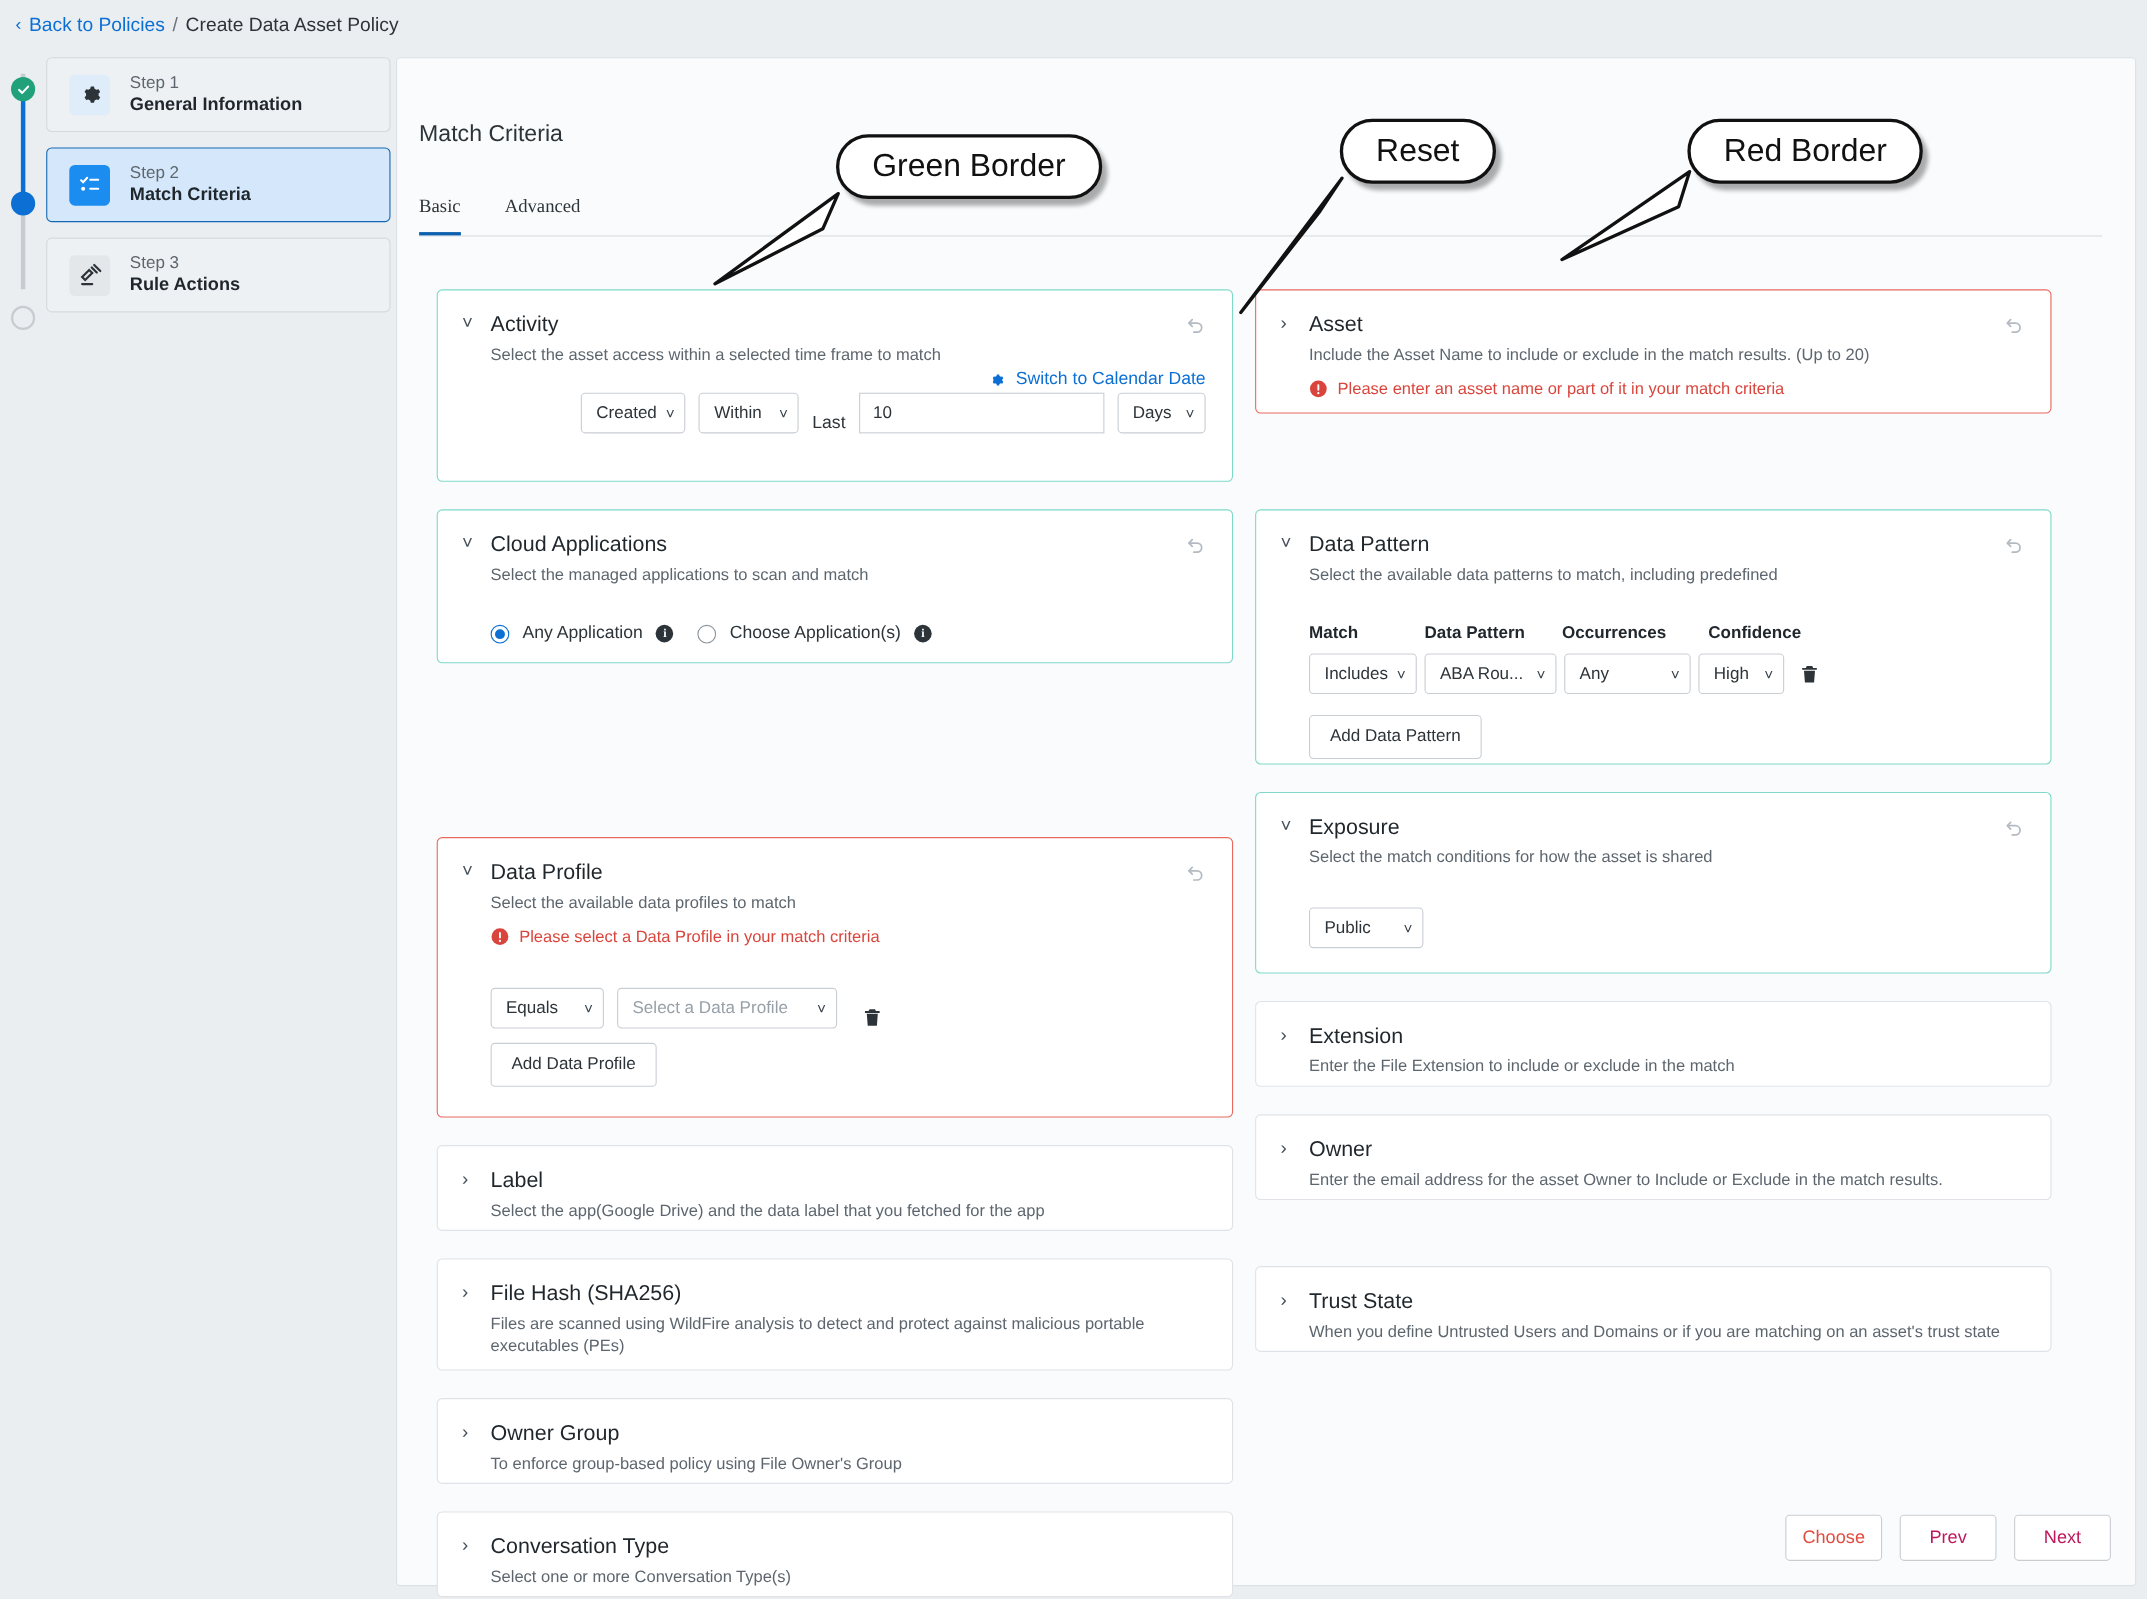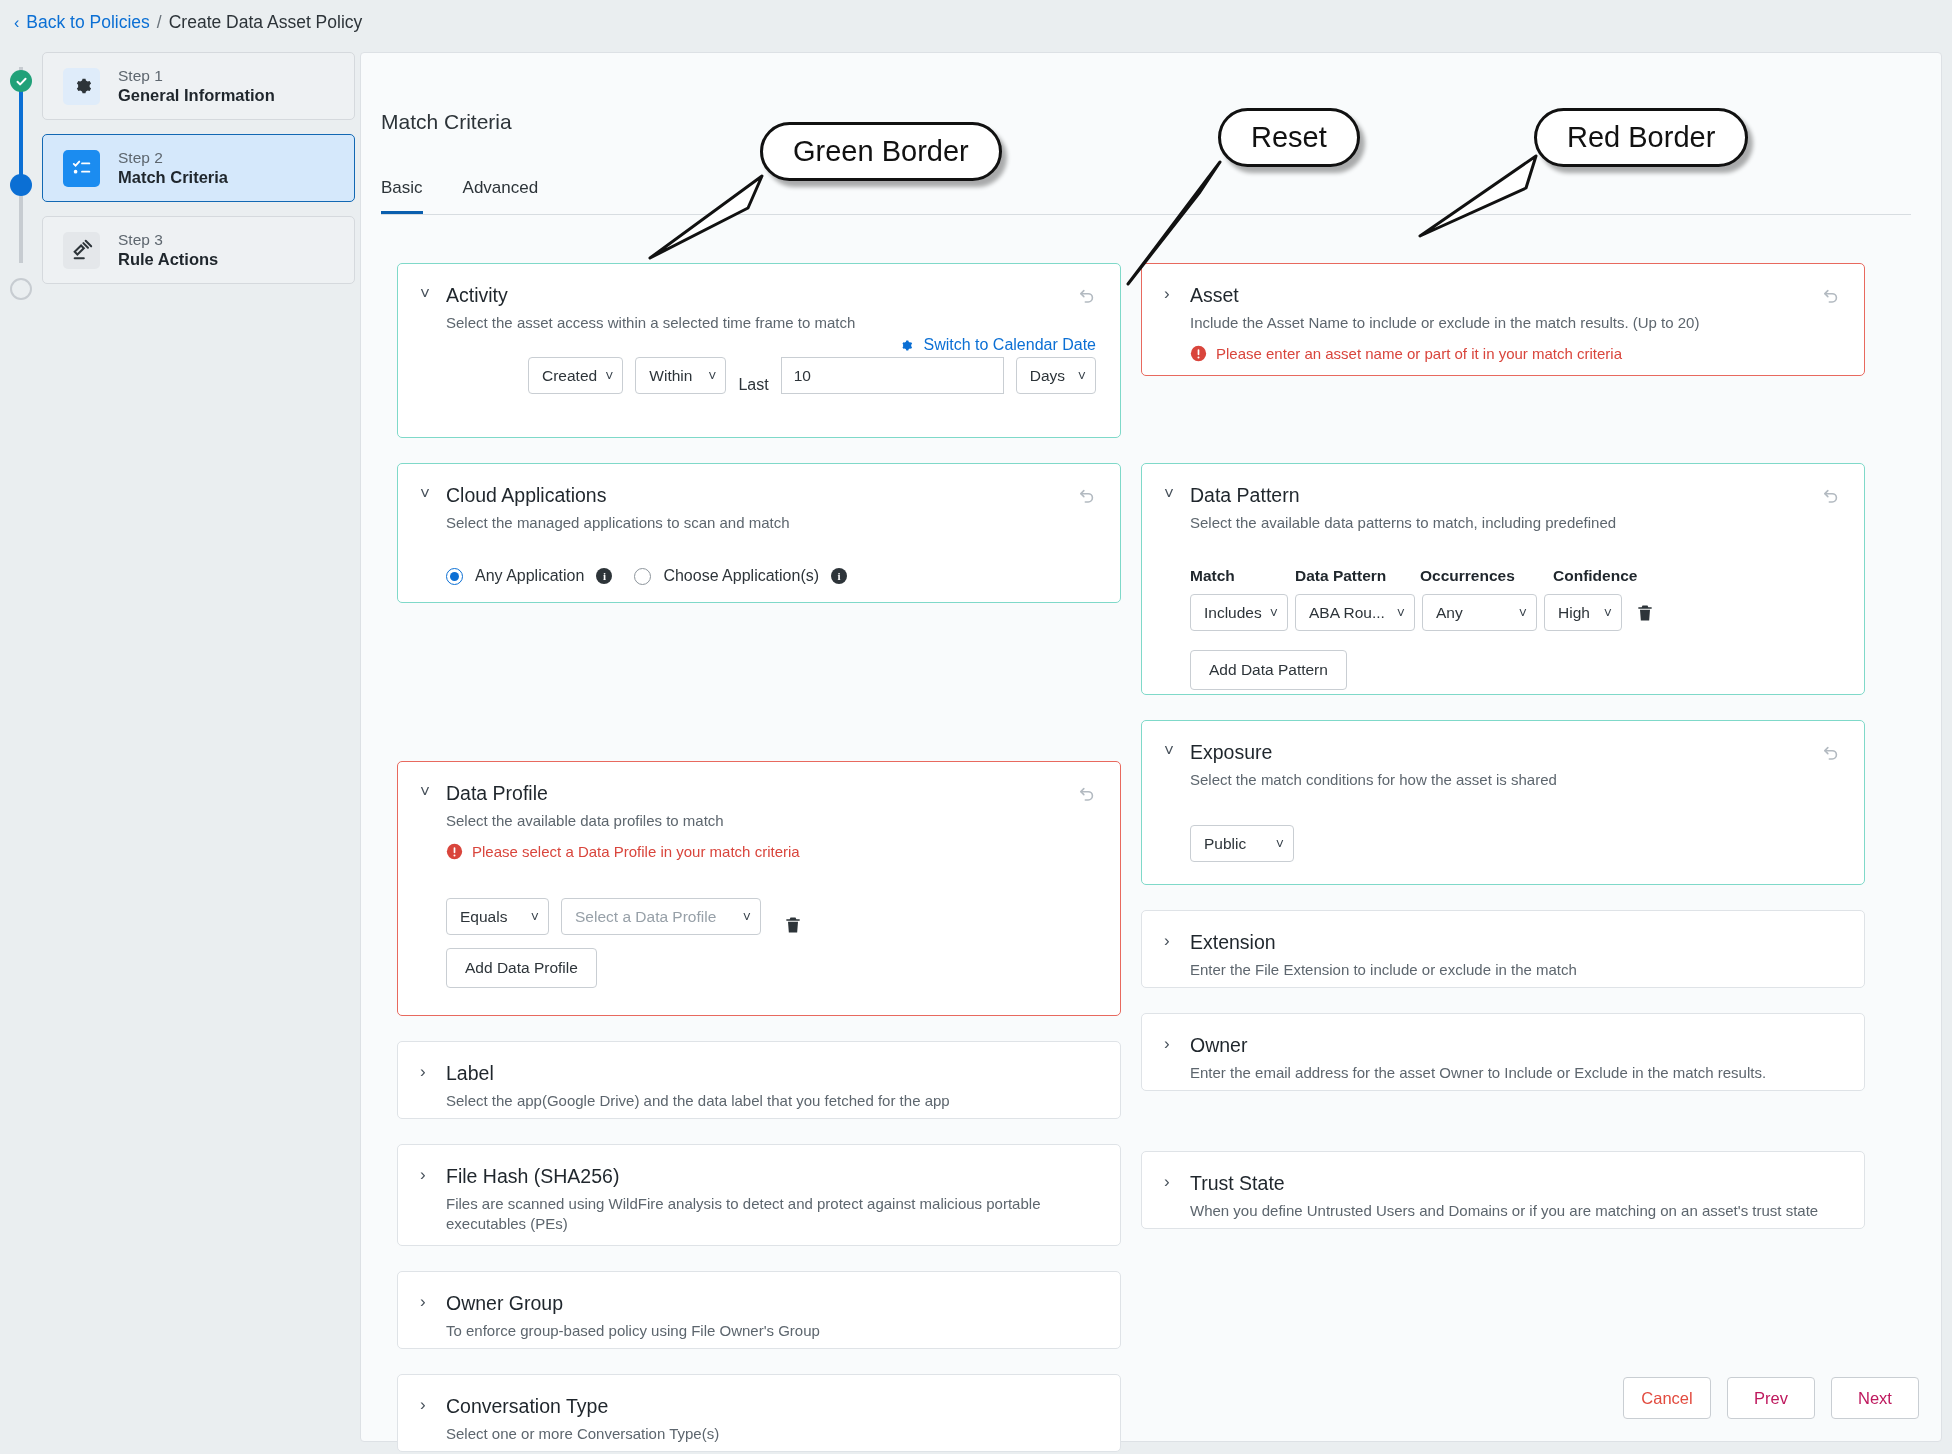--- a/index.html
+++ b/index.html
@@ -51,21 +51,21 @@
 
   
   .panel {
     position: absolute; left: 360px; top: 52px;
     width: 1582px; height: 1390px;
     background: #f9fbfc; border: 1px solid #dde1e5; border-radius: 4px;
   }
   .panel-title { position: absolute; left: 20px; top: 57px; font-size: 21px; color: #2d3439; }
 
   .tabs { position: absolute; left: 20px; top: 125px; width: 1530px; border-bottom: 1px solid #d8dde1; display: flex; }
-  .tab { font-size: 17px; color: #2d3439; padding: 0 0 13px 0; margin-right: 40px; cursor: pointer; }
+  .tab { font-size: 17px; color: #2d3439; padding: 0 0 13px 0; margin-right: 40px; cursor: pointer; font-family: Liberation Serif, serif; }
   .tab.active { border-bottom: 3px solid #0b5fae; font-weight: normal; }
 
   
   .cols { position: absolute; left: 36px; top: 210px; width: 1508px; display: flex; gap: 20px; }
   .col { width: 724px; display: flex; flex-direction: column; }
 
   .card {
     background: #ffffff; border: 1px solid #dfe3e7; border-radius: 5px;
     padding: 20px 24px 20px 22px; position: relative; margin-bottom: 25px;
   }
@@ -462,21 +462,21 @@
         <div class="card-head">
           <span class="caret">›</span>
           <span class="card-title">Trust State</span>
         </div>
         <div class="card-desc">When you define Untrusted Users and Domains or if you are matching on an asset's trust state</div>
       </div>
     </div>
   </div>
 
   <div class="footer">
-    <button class="fbtn cancel">Cancel</button>
+    <button class="fbtn cancel">Choose</button>
     <button class="fbtn prev">Prev</button>
     <button class="fbtn next">Next</button>
   </div>
 </div>
 
 <div class="callout" style="left:760px; top:122px;">
   <svg width="260" height="120" style="left:-110px; top:24px;">
     <polygon points="112,30 0,112 98,62" fill="#fff" stroke="#111" stroke-width="3" stroke-linejoin="round"></polygon>
   </svg>
   <div class="bubble">Green Border</div>

